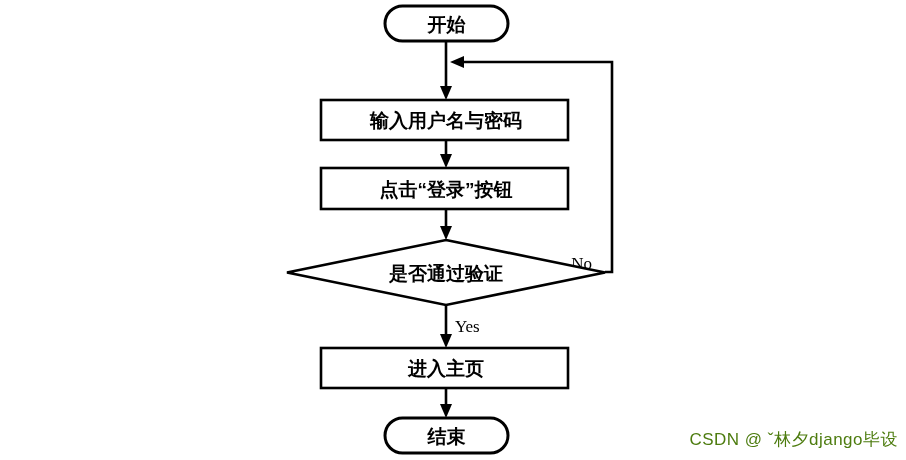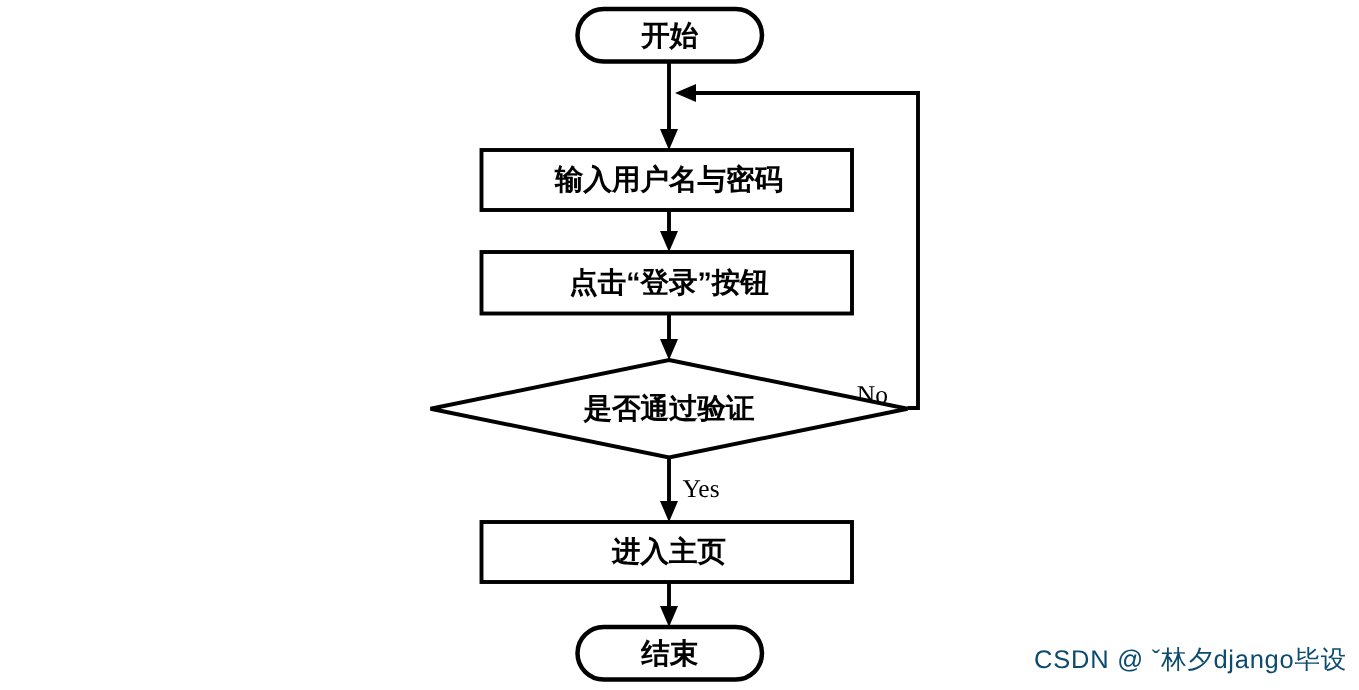--- a/index.html
+++ b/index.html
@@ -52,21 +52,21 @@
     stroke-width: 2.6;
     fill: none;
   }
   .arrowhead { fill: #000000; }
   .watermark {
     position: absolute;
     right: 8px;
     bottom: 9px;
     font-family: "Liberation Sans", sans-serif;
     font-size: 17px;
-    color: #0c4a6e;
+    color: #4d7c0f;
     letter-spacing: 0.5px;
     white-space: nowrap;
     user-select: none;
   }
 </style>
 </head>
 <body>
 
 <svg id="flow-canvas" viewBox="0 0 906 460" xmlns="http://www.w3.org/2000/svg">
 

